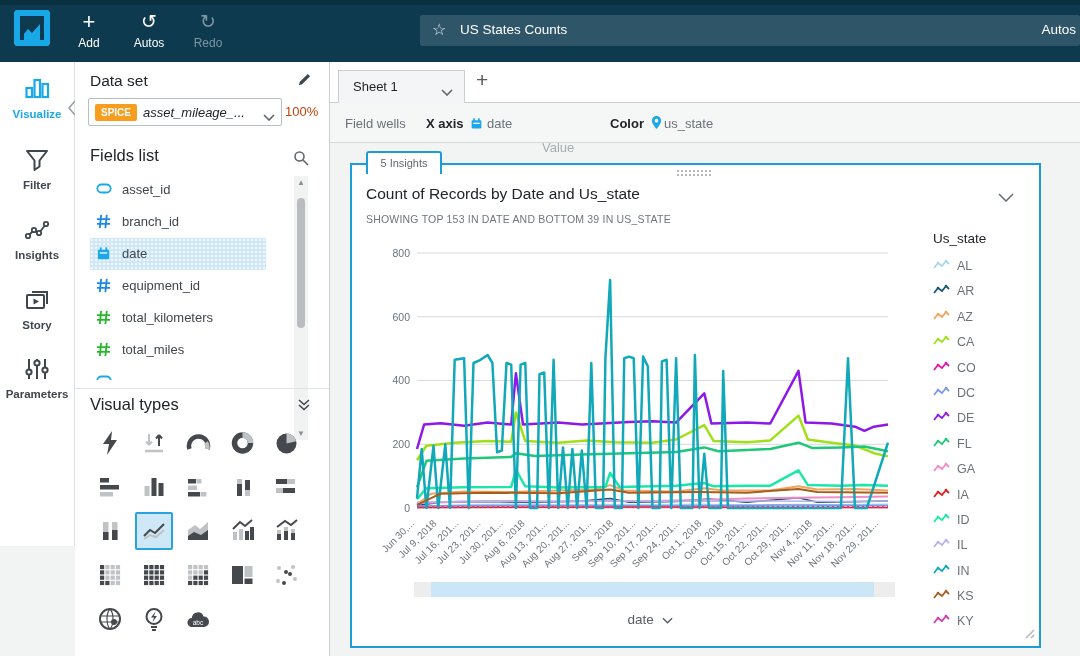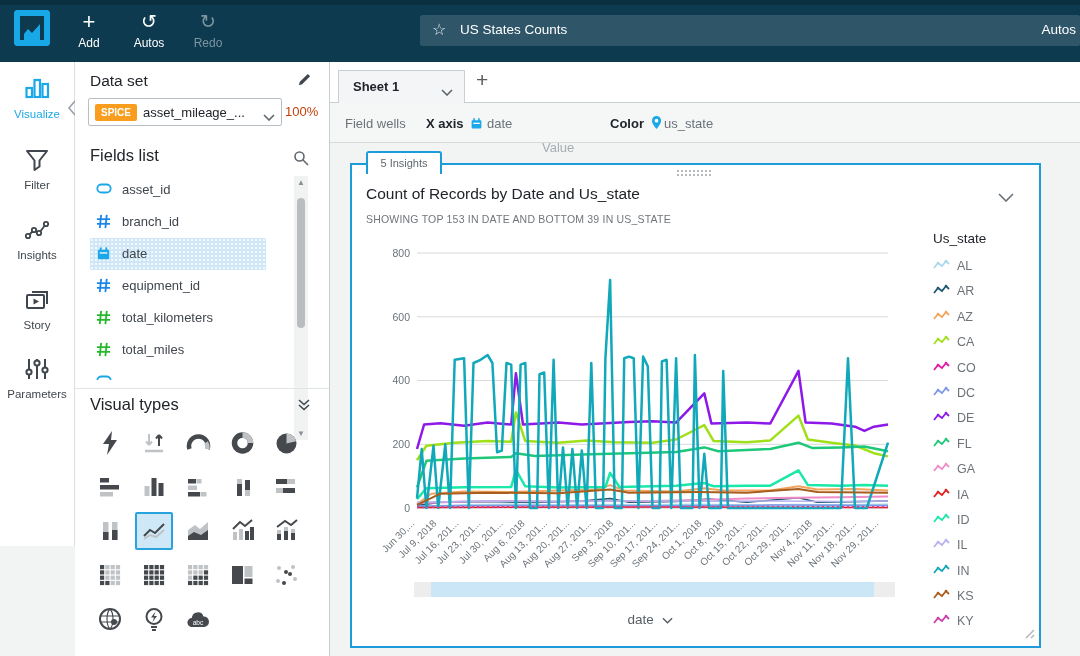--- a/index.html
+++ b/index.html
@@ -13,35 +13,35 @@
   .tb-btn { position:absolute; top:10px; width:46px; text-align:center; color:#fff; cursor:default; }
   .tb-btn .glyph { font-size:22px; line-height:24px; display:block; }
   .tb-btn .lbl { font-size:12px; display:block; margin-top:2px; }
   .tb-btn.dim { color:#7d95a1; }
   #title-pill { position:absolute; left:420px; top:15px; width:660px; height:31px; background:#2e5568; border-radius:2px; color:#fff; }
   #title-pill .star { position:absolute; left:12px; top:5px; font-size:16px; color:#dfe8ec; }
   #title-pill .ttl { position:absolute; left:40px; top:7px; font-size:13.5px; }
   #title-pill .autosave { position:absolute; right:4px; top:7px; font-size:13.5px; white-space:nowrap; }
 
   
-  #rail { position:absolute; left:0; top:62px; width:75px; height:484px; background:#fff; border-right:1px solid #dcdfe1; }
+  #rail { position:absolute; left:0; top:62px; width:75px; height:484px; background:#fff; border-right:1px solid #dcdfe1;font-weight:bold; }
   .rail-item { position:absolute; left:0; width:74px; text-align:center; color:#3f464d; }
   .rail-item .ric { display:block; height:32px; }
   .rail-item .rlb { display:block; font-size:11.5px; margin-top:1px; }
   .rail-item.active { color:#1ba8e8; }
   #rail-notch { position:absolute; left:66px; top:99px; }
 
   
   #panel { position:absolute; left:75px; top:62px; width:255px; height:594px; background:#fff; border-right:1px solid #c9ced2; }
   .sec-head { font-size:15.5px; color:#21252b; }
   #dataset-head { position:absolute; left:15px; top:10px; }
   #pencil { position:absolute; left:222px; top:10px; }
   #ds-dd { position:absolute; left:13px; top:36px; width:194px; height:28px; border:1px solid #b7bec4; border-radius:2px; background:#fff; }
   #spice { position:absolute; left:6px; top:5px; width:42px; height:17px; background:#f89d1d; color:#fff; font-size:10px; font-weight:bold; text-align:center; line-height:17px; border-radius:2px; }
-  #ds-name { position:absolute; left:54px; top:6px; width:118px; font-size:13px; white-space:nowrap; overflow:hidden; }
+  #ds-name { position:absolute; left:54px; top:6px; width:118px; font-size:13px; white-space:nowrap; overflow:hidden;font-style:italic; }
   #ds-chev { position:absolute; left:174px; top:10px; }
   #ds-pct { position:absolute; left:210px; top:42px; font-size:13px; color:#c2410c; }
   #fields-head { position:absolute; left:15px; top:84px; font-size:16.5px; }
   #fields-search { position:absolute; left:218px; top:88px; }
   #fields-list { position:absolute; left:0px; top:112px; width:218px; height:206px; overflow:hidden; }
   .field-row { position:relative; height:32px; }
   .field-row .fic { position:absolute; left:21px; top:8px; width:16px; height:16px; }
   .field-row .flb { position:absolute; left:47px; top:8px; font-size:13px; color:#3f464d; }
   .field-row.selected { background:#cfe7f7;
     background-image:radial-gradient(rgba(255,255,255,.75) 1px, transparent 1px); background-size:4px 4px;
@@ -53,21 +53,21 @@
   #panel-div { position:absolute; left:0; top:326px; width:254px; border-top:1px solid #e1e4e6; }
   #vt-head { position:absolute; left:15px; top:333px; font-size:16.5px; }
   #vt-collapse { position:absolute; left:222px; top:336px; }
   #vt-grid { position:absolute; left:16px; top:362px; width:226px; }
   .vt-cell { position:absolute; width:38px; height:38px; display:flex; align-items:center; justify-content:center; }
   .vt-cell.selected { border:2px solid #29a3dd; background:#cfe8f7; border-radius:2px; }
 
   
   #sheetbar { position:absolute; left:330px; top:62px; width:750px; height:41px; background:#fff; border-bottom:1px solid #c9ced2; }
   #sheet-tab { position:absolute; left:8px; top:8px; width:127px; height:33px; background:#f4f5f6; border:1px solid #c9ced2; border-bottom:none; }
-  #sheet-tab .stl { position:absolute; left:14px; top:8px; font-weight:bold; font-size:13px; }
+  #sheet-tab .stl { position:absolute; left:14px; top:8px; font-weight:normal; font-size:13px; }
   #sheet-tab .chev { position:absolute; left:102px; top:13px; }
   #tab-add { position:absolute; left:146px; top:6px; font-size:21px; color:#565d63; }
   #wells { position:absolute; left:330px; top:103px; width:750px; height:40px; background:#f5f6f6; border-bottom:1px solid #d6dadc; }
   #wells .wl { position:absolute; top:13px; font-size:13px; }
   #fw-label { left:15px; color:#6b7379; font-size:14px; }
   #fw-xaxis-l { left:96px; font-weight:bold; color:#21252b; }
   #fw-xaxis-ic { position:absolute; left:140px; top:14px; }
   #fw-xaxis-v { left:157px; color:#6b7379; }
   #fw-value { left:212px; color:#a7aeb3;margin-top:24px; }
   #fw-color-l { left:280px; font-weight:bold; color:#21252b; }

